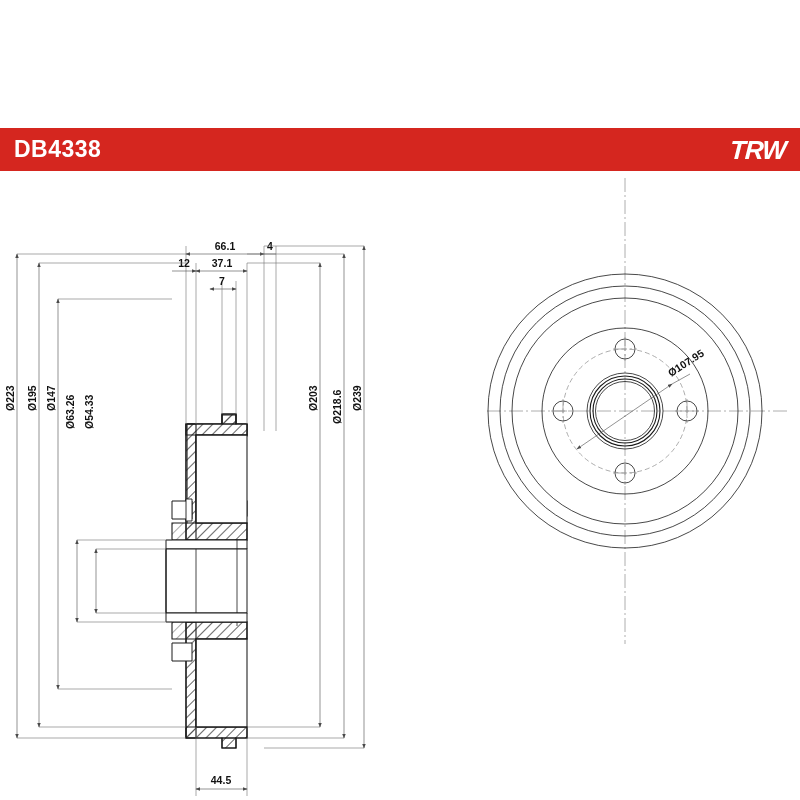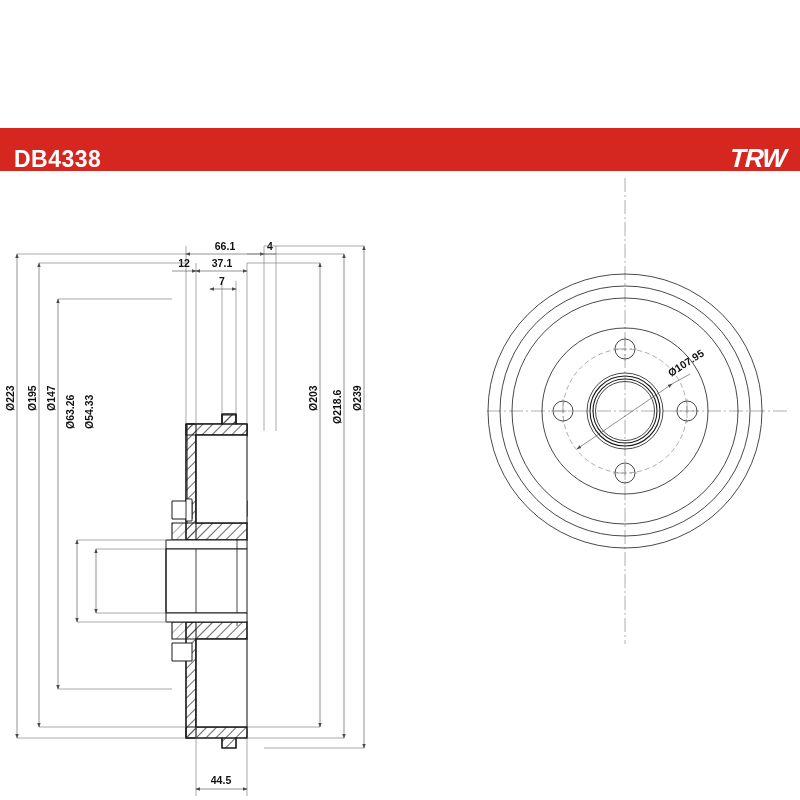--- a/index.html
+++ b/index.html
@@ -9,21 +9,21 @@
     font-family:"Liberation Sans", sans-serif;
     overflow:hidden;
     position:relative;
   }
   #sheet{position:absolute;inset:0;}
 
   
   .banner{
     position:absolute;left:0;top:128px;width:800px;height:43px;
     background:#d5261f;
-    display:flex;align-items:flex-end;justify-content:space-between;
+    display:flex;align-items:center;justify-content:space-between;
   }
   .banner-title{
     color:#ffffff;font-size:23px;font-weight:bold;
     letter-spacing:0.5px;margin-left:14px;line-height:1;
   }
   .banner-logo{
     color:#ffffff;font-size:26px;font-weight:bold;
     font-style:italic;letter-spacing:-1px;margin-right:14px;line-height:1;
     transform:skewX(-3deg);
   }

